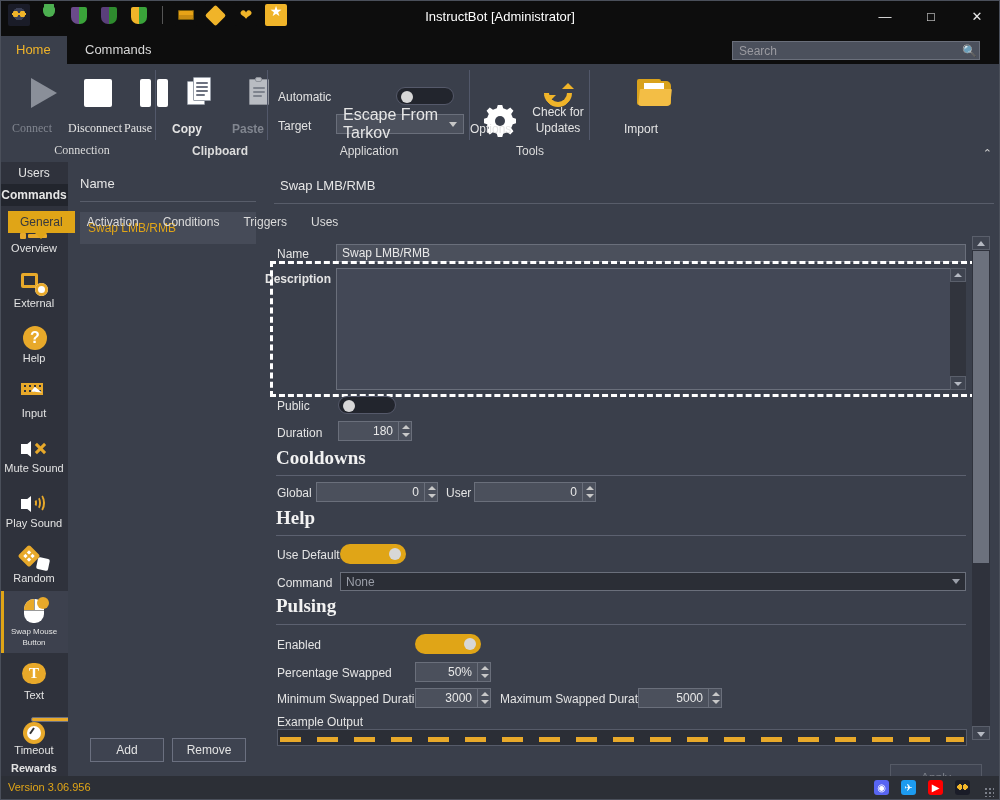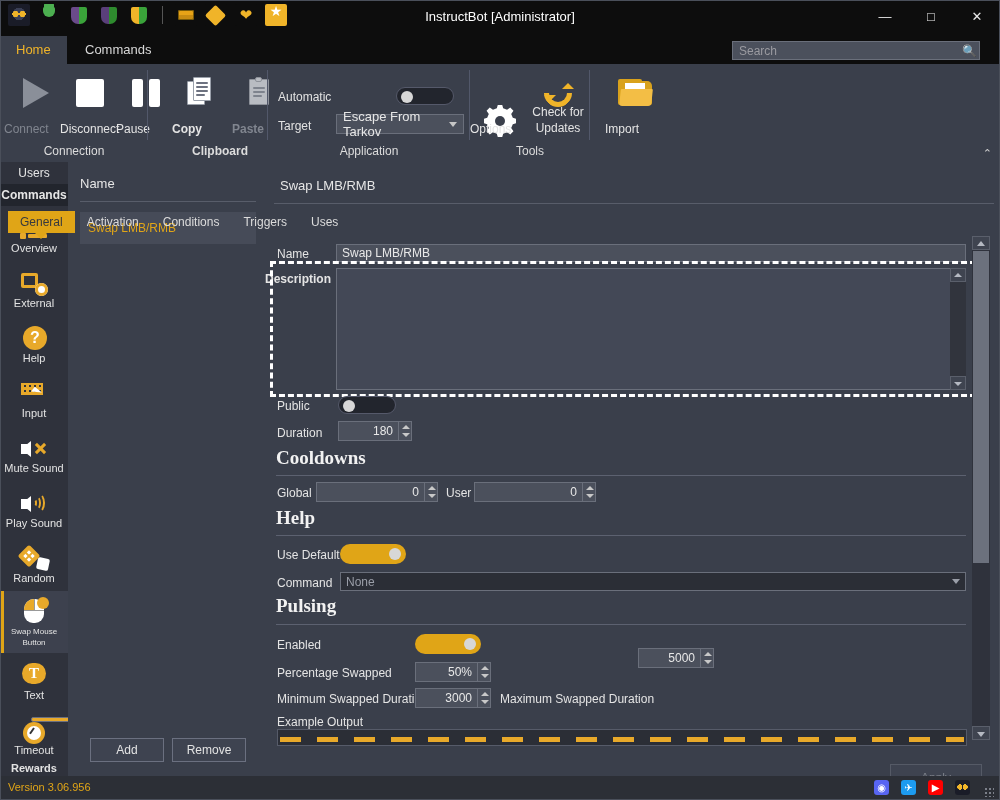--- a/index.html
+++ b/index.html
@@ -106,21 +106,21 @@
   .toggle { width: 58px; height: 18px; border-radius: 9px; position: relative; cursor: pointer; }
   .toggle .knob { position:absolute; top:3px; width:12px; height:12px; border-radius:50%; background:#d7d7d7; }
   .toggle.off { background:#22252d; border:1px solid #55596a; }
   .toggle.off .knob { left: 4px; }
   .toggle.on { background:#e0a517; }
   .toggle.on .knob { right: 5px; }
 
   .rfield-lab { position:absolute; font-size:12px; color:#e2e2e2; }
   .combo {
     position:absolute; background:#4b505c; border:1px solid #6a6f7b; height:20px;
-    display:flex; align-items:center; color:#e6e6e6; font-size:13px; padding: 0 6px;
+    display:flex; align-items:center; color:#e6e6e6; font-size:16px; padding: 0 6px;
   }
   .combo .cv { flex:1; }
   .combo .carrow { width:0;height:0;border-left:4px solid transparent;border-right:4px solid transparent;border-top:5px solid #c6c6c6; }
   .ribbon-collapse { position:absolute; right:8px; bottom:2px; color:#cfcfcf; font-size:11px; }
 
   
   .sidebar { position:absolute; left:0; top:162px; width:68px; bottom:24px; background:#2f323c; overflow:hidden; }
   .sb-top { font-size:12px; color:#e6e6e6; text-align:center; padding:4px 0; }
   .sb-top.sel { background:#22252d; font-weight:bold; }
   .sb-item { position:relative; height:55px; display:flex; flex-direction:column; align-items:center; justify-content:center; }
@@ -291,21 +291,21 @@
   <div class="rtab active" style="left:0;">Home</div>
   <div class="rtab" style="left:69px;">Commands</div>
   <div class="searchbox">
     <input placeholder="Search" style="">
     <div class="search-ic">🔍</div>
   </div>
 </div>
 
 <div class="ribbon">
 
-  <div class="rgroup" style="left:0; width:148px;">
+  <div class="rgroup" style="left:8px; width:148px;font-family:Liberation Serif, serif;">
     <div class="bigbtn disabled" style="left:4px;">
       <div class="gicon">
           <div class="i-play"></div>
         </div>
       <div class="lab">Connect</div>
     </div>
     <div class="bigbtn" style="left:60px;">
       <div class="gicon">
           <div class="i-stop"></div>
         </div>
@@ -385,21 +385,21 @@
             <div class="a1"></div>
             <div class="a2"></div>
           </div>
         </div>
       <div class="lab" style="bottom:2px; line-height:16px; text-align:center; white-space:normal; width:68px;">Check for Updates</div>
     </div>
     <div class="glabel">Tools</div>
     <div class="gsep"></div>
   </div>
 
-  <div class="rgroup" style="left:605px; width:62px;">
+  <div class="rgroup" style="left:624px; width:62px;">
     <div class="bigbtn" style="left:0px;">
       <div class="gicon">
         <div class="i-folder">
             <div class="back"></div>
             <div class="tab"></div>
             <div class="paper"></div>
             <div class="front"></div>
           </div>
       </div>
       <div class="lab">Import</div>
@@ -609,21 +609,21 @@
 
   <div class="lab" style="position:absolute; left:277px; top:692px;">Minimum Swapped Duration</div>
   <div class="num" style="left:415px; top:688px; width:76px;">
     <div class="nv">3000</div>
     <div class="spin">
         <div class="up"></div>
         <div class="dn"></div>
       </div>
   </div>
   <div class="lab" style="position:absolute; left:500px; top:692px;">Maximum Swapped Duration</div>
-  <div class="num" style="left:638px; top:648px; width:76px;">
+  <div class="num" style="left:638px; top:688px; width:84px;">
     <div class="nv">5000</div>
     <div class="spin">
         <div class="up"></div>
         <div class="dn"></div>
       </div>
   </div>
 
   <div class="lab" style="position:absolute; left:277px; top:715px;">Example Output</div>
   <div class="exout" style="left:277px; top:729px; width:690px; height:17px;">
     <div class="dashes"></div>

